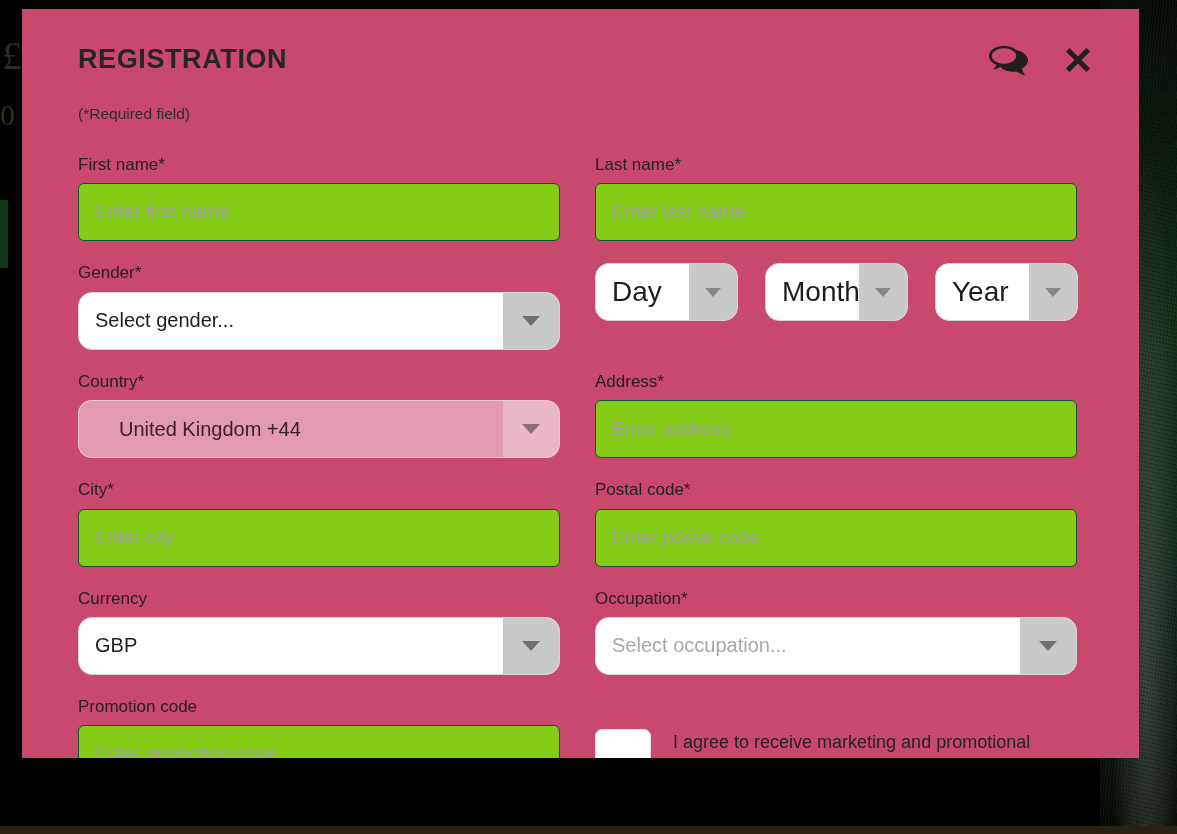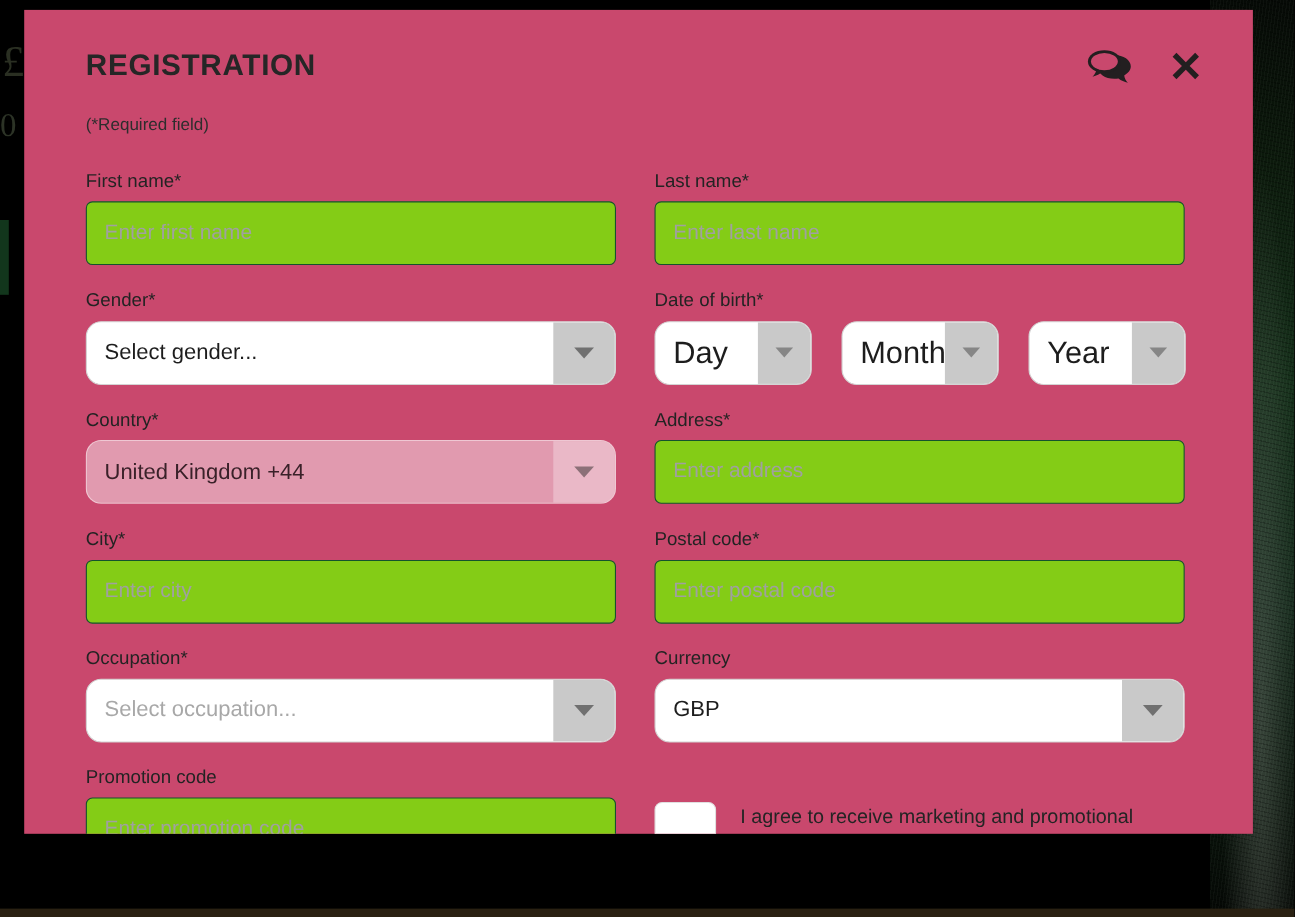--- a/index.html
+++ b/index.html
@@ -213,20 +213,21 @@
     display: block;
     width: 0;
     height: 0;
     border-left: 9px solid transparent;
     border-right: 9px solid transparent;
     border-top: 10px solid #707070;
   }
   .select.disabled {
     background: rgba(255,255,255,0.45);
     border-color: rgba(255,255,255,0.45);
+    padding-left: 24px;
   }
   .select.disabled .sel-value {
     color: #3a2129;
   }
   .select.disabled .sel-arrow {
     background: rgba(255,255,255,0.30);
   }
   .select.disabled .sel-arrow i {
     border-top-color: #8c7078;
   }
@@ -329,21 +330,20 @@
           <div class="col">
             <label class="field-label">Gender*</label>
             <div class="select">
               <span class="sel-value">Select gender...</span>
               <span class="sel-arrow">
                   <i></i>
                 </span>
             </div>
           </div>
           <div class="col">
-            <label class="field-label">Date of birth*</label>
             <div class="dob-row">
               <div class="dob-cell">
                 <div class="select">
                   <span class="sel-value">Day</span>
                   <span class="sel-arrow">
                       <i></i>
                     </span>
                 </div>
               </div>
               <div class="dob-cell">
@@ -388,37 +388,37 @@
             <input class="text-input" type="text" placeholder="Enter city" style="">
           </div>
           <div class="col">
             <label class="field-label">Postal code*</label>
             <input class="text-input" type="text" placeholder="Enter postal code" style="">
           </div>
         </div>
 
         <div class="row">
           <div class="col">
+            <label class="field-label">Currency</label>
+            <div class="select">
+              <span class="sel-value">GBP</span>
+              <span class="sel-arrow">
+                  <i></i>
+                </span>
+            </div>
+          </div>
+          <div class="col">
             <label class="field-label">Occupation*</label>
             <div class="select placeholder">
               <span class="sel-value">Select occupation...</span>
               <span class="sel-arrow">
                   <i></i>
                 </span>
             </div>
           </div>
-          <div class="col">
-            <label class="field-label">Currency</label>
-            <div class="select">
-              <span class="sel-value">GBP</span>
-              <span class="sel-arrow">
-                  <i></i>
-                </span>
-            </div>
-          </div>
         </div>
 
         <div class="row">
           <div class="col">
             <label class="field-label">Promotion code</label>
             <input class="text-input" type="text" placeholder="Enter promotion code" style="">
           </div>
           <div class="col">
             <div class="consent">
               <div class="consent-box"></div>

